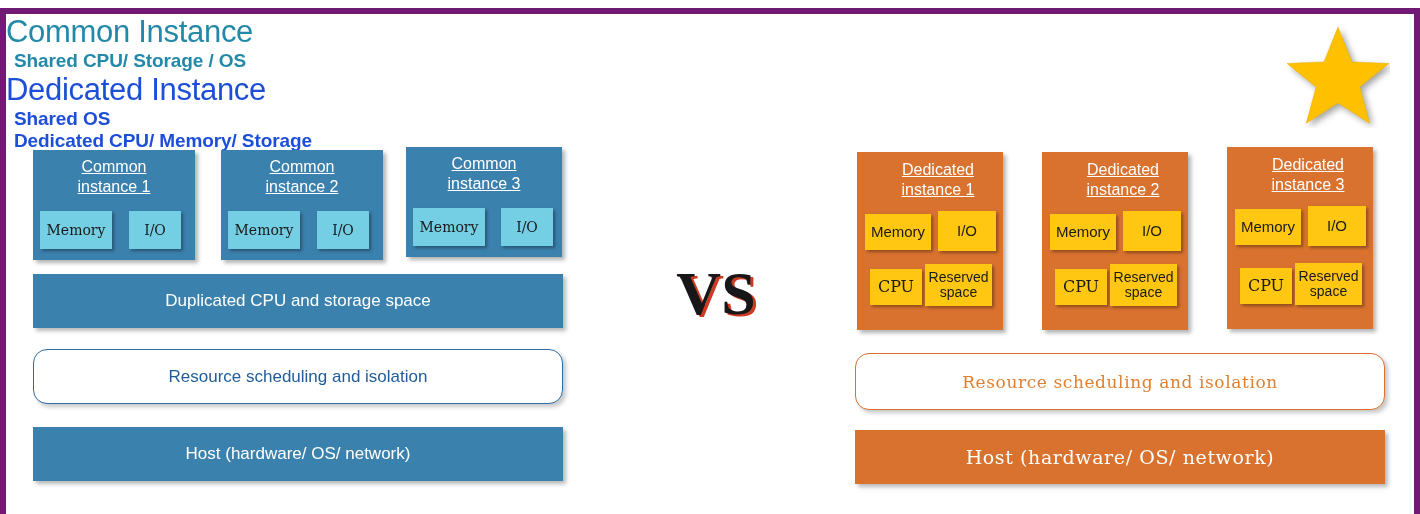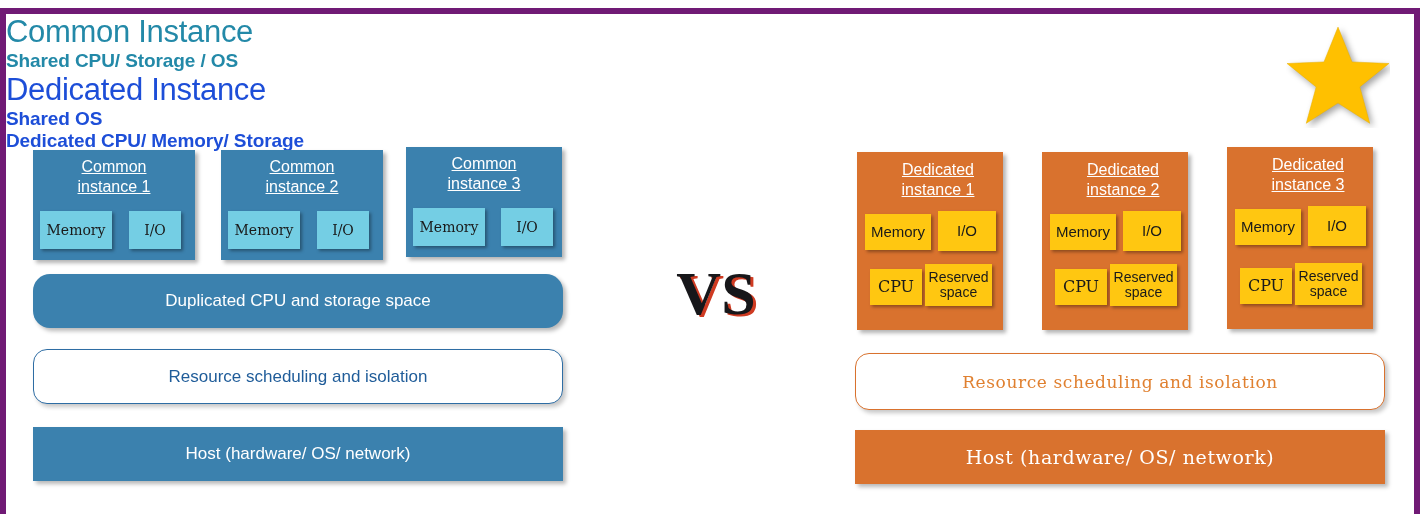--- a/index.html
+++ b/index.html
@@ -19,20 +19,21 @@
     margin-top: 8px;
   }
   .title-main {
     font-size: 31px;
     letter-spacing: -0.3px;
   }
   .title-sub {
     font-size: 19px;
     font-weight: bold;
     letter-spacing: -0.1px;
+    padding-left: 8px;
   }
   #left-title-block { left: 60px; top: 26px; width: 470px; color: #2389a8; }
   #right-title-block { left: 860px; top: 20px; width: 470px; color: #1d4ed8; }
 
   
   .inst-card {
     position: absolute;
     box-sizing: border-box;
     box-shadow: 3px 3px 4px rgba(0,0,0,0.30);
   }
@@ -174,21 +175,21 @@
 
   <div class="inst-card blue" style="left:400px; top:133px; width:156px; height:110px;">
     <div class="inst-title">
       <span>Common</span><br>
       <span>instance 3</span>
     </div>
     <div class="chip lblue" style="left:7px; top:61px; width:72px; height:38px;">Memory</div>
     <div class="chip lblue" style="left:95px; top:61px; width:52px; height:38px;">I/O</div>
   </div>
 
-  <div class="bar solid-blue" style="left:27px; top:260px; width:530px; height:54px;border-radius:17px;">Duplicated CPU and storage space</div>
+  <div class="bar solid-blue" style="left:27px; top:260px; width:530px; height:54px;">Duplicated CPU and storage space</div>
 
   <div class="bar hollow-blue" style="left:27px; top:335px; width:530px; height:55px;">Resource scheduling and isolation</div>
 
   <div class="bar solid-blue" style="left:27px; top:413px; width:530px; height:54px;">Host (hardware/ OS/ network)</div>
 
   <div id="vs-label">VS</div>
 
   <div id="right-title-block">
     <div class="title-main">Dedicated Instance</div>
     <div class="title-sub">Shared OS</div>

